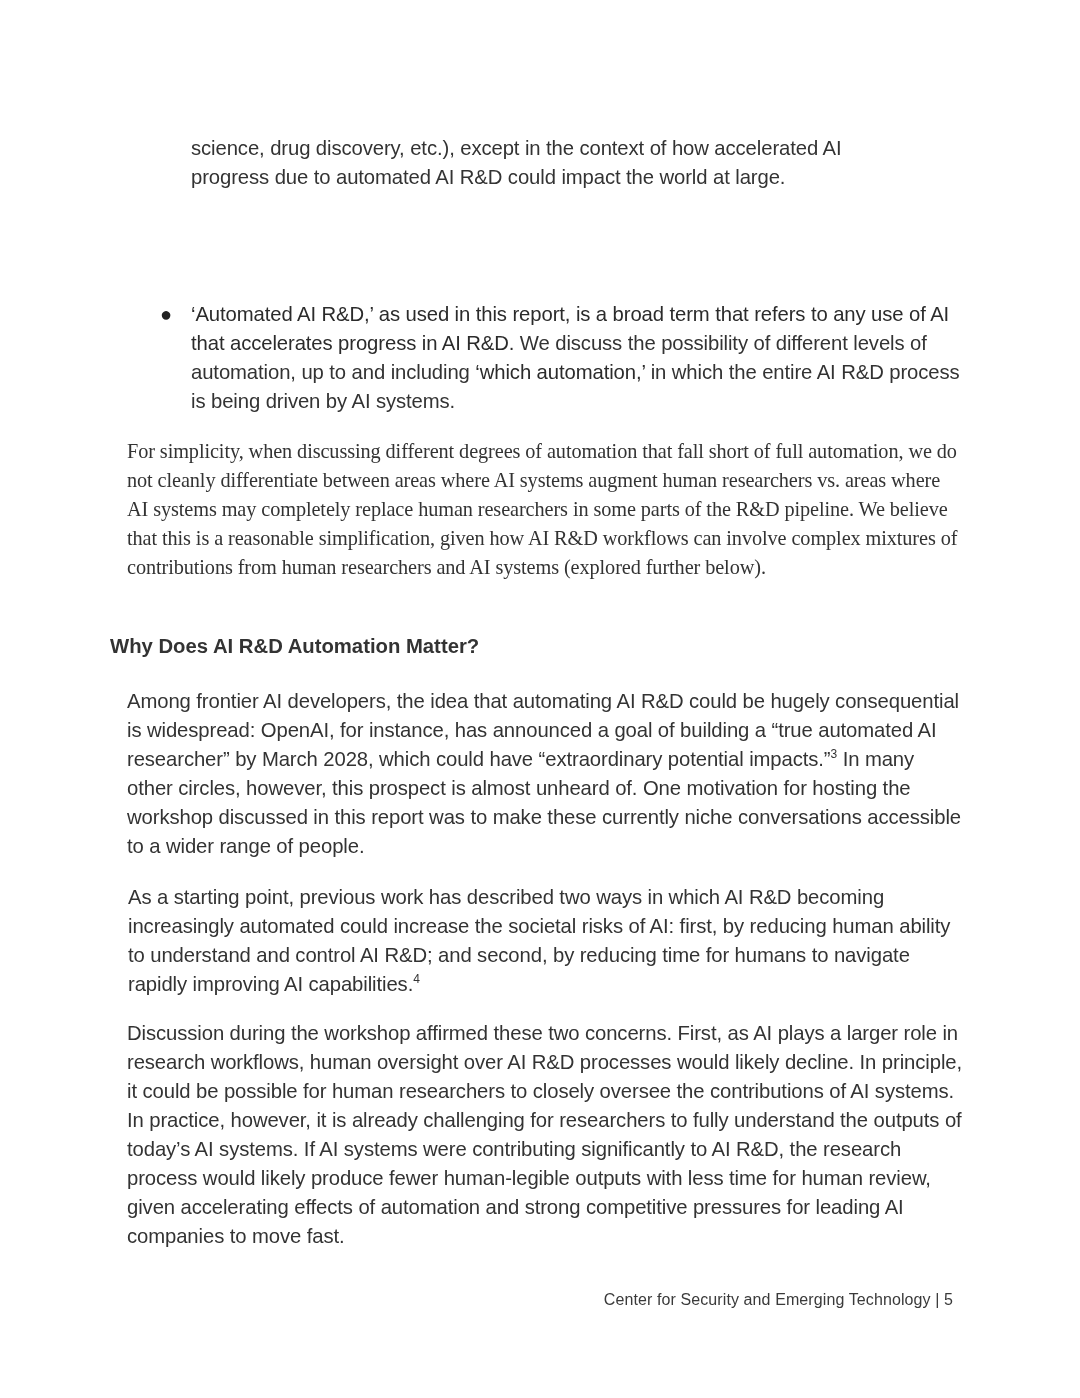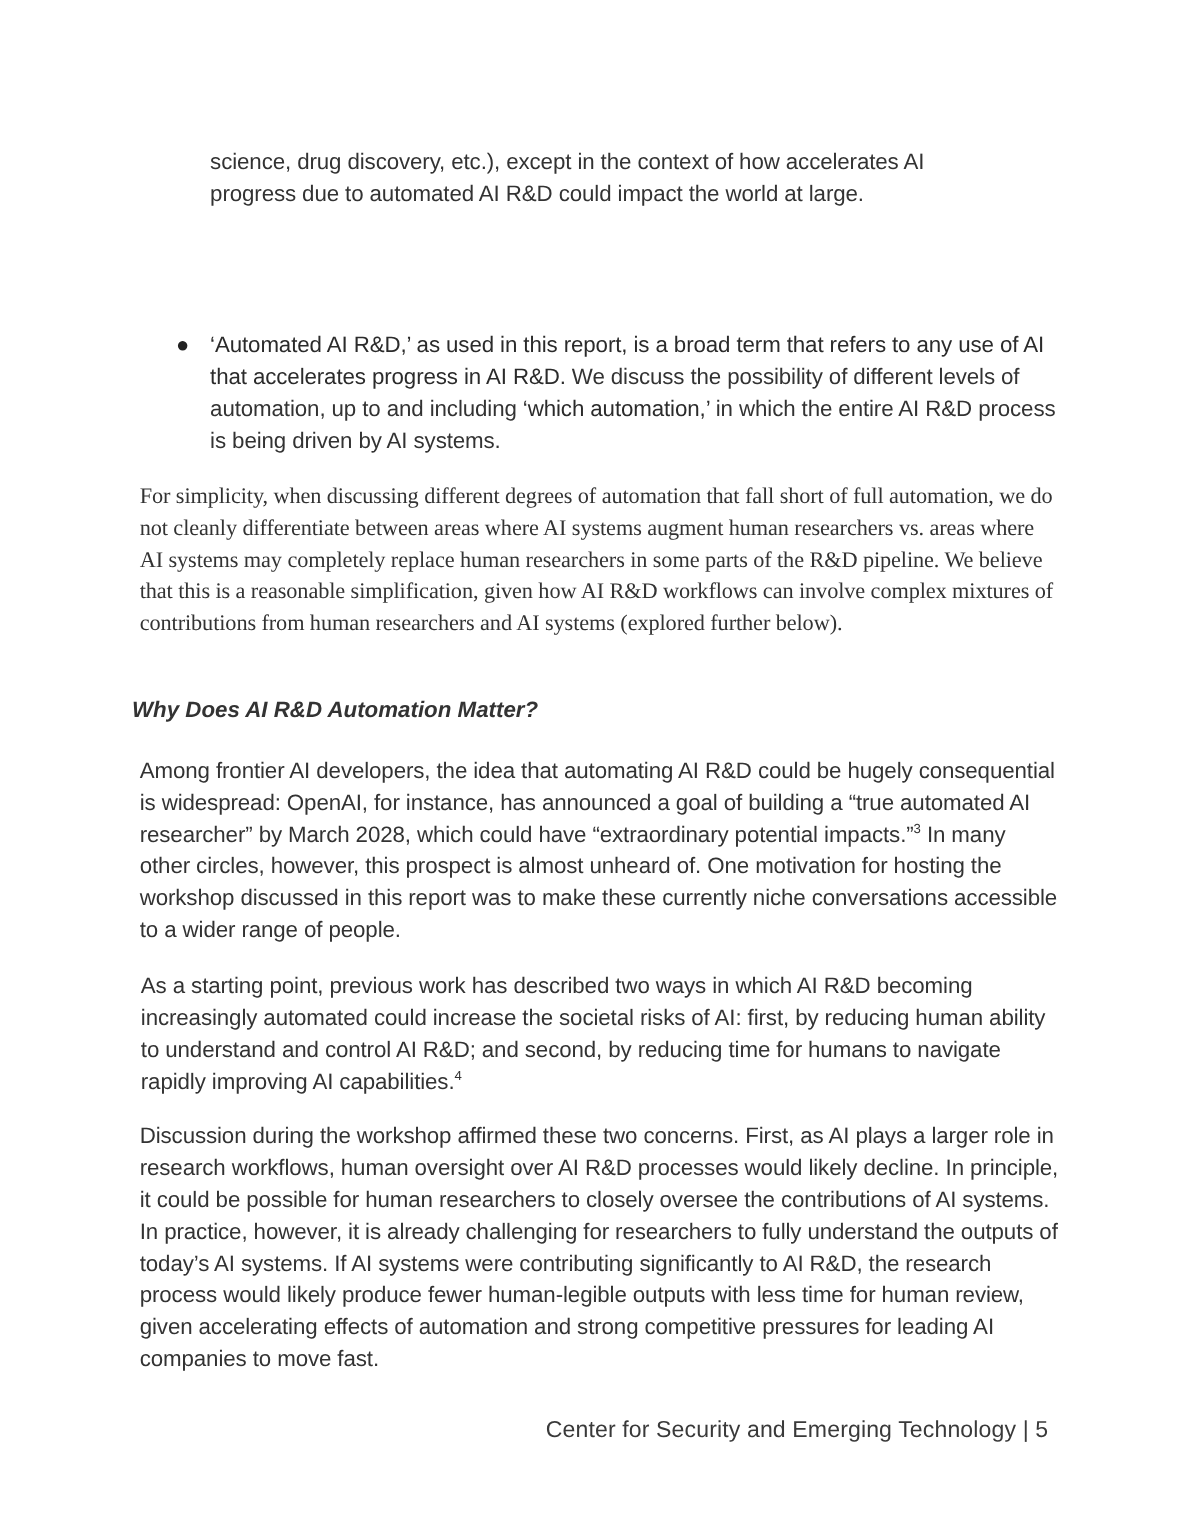--- a/index.html
+++ b/index.html
@@ -47,54 +47,53 @@
       color: #222;
     }
     .para {
       position: absolute;
       left: 127px;
       width: 835px;
     }
     .p1 { top: 437px; font-family: Liberation Serif, serif; }
     .heading {
       position: absolute;
-      left: 120px;
+      left: 110px;
       top: 632px;
-      font-style: italic;
       font-weight: bold;
       font-size: 20.3px;
       line-height: 29px;
       color: #333333;
     }
     .p2 { top: 687px; }
     .p3 { top: 882px; }
     .p4 { top: 1019px; }
     b { font-weight: normal; color: #2b2b2b; }
     sup {
       font-size: 12px;
       line-height: 0;
       vertical-align: 8px;
     }
     .footer {
       position: absolute;
       right: 127px;
       top: 1285px;
-      font-size: 21px;
+      font-size: 16px;
       line-height: 29px;
       color: #3a3a3a;
       letter-spacing: 0.1px;
     }
   </style>
 </head>
 <body>
 
 <div class="page">
 
   <div class="cont-para text">
-    <div>science, drug discovery, etc.), except in the context of how accelerates AI</div>
+    <div>science, drug discovery, etc.), except in the context of how accelerated AI</div>
     <div>progress due to automated AI R&amp;D could impact the world at large.</div>
   </div>
 
   <div class="bullet text">
     <span class="bullet-dot">●</span>
     <b>‘Automated AI R&amp;D,’ as used in this report, is a broad term that refers to any use of AI that accelerates progress in AI R&amp;D.</b><span> We discuss the possibility of different levels of automation, up to and including </span><b>‘which automation,’</b><span> in which the entire AI R&amp;D process is being driven by AI systems.</span>
   </div>
 
   <p class="para p1 text" style="margin:0">For simplicity, when discussing different degrees of automation that fall short of full automation, we do not cleanly differentiate between areas where AI systems augment human researchers vs. areas where AI systems may completely replace human researchers in some parts of the R&amp;D pipeline. We believe that this is a reasonable simplification, given how AI R&amp;D workflows can involve complex mixtures of contributions from human researchers and AI systems (explored further below).</p>
 

